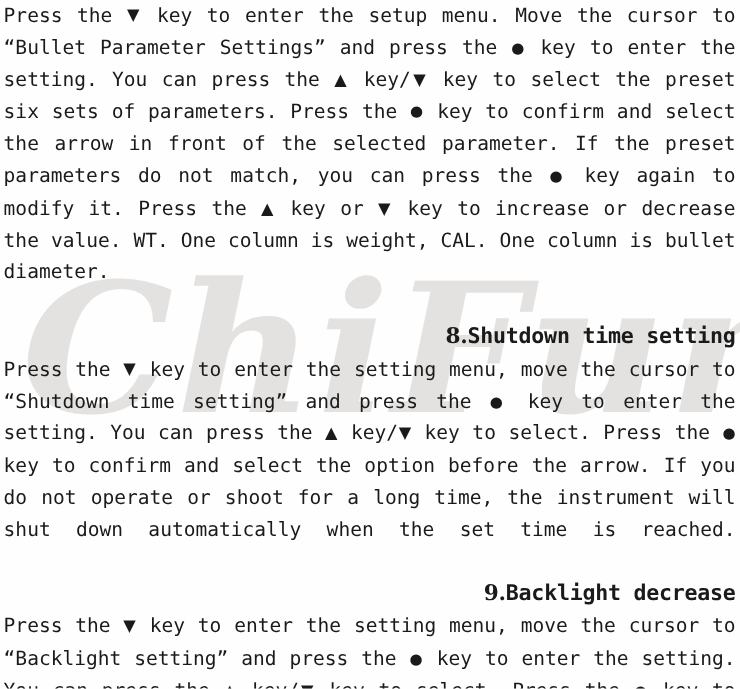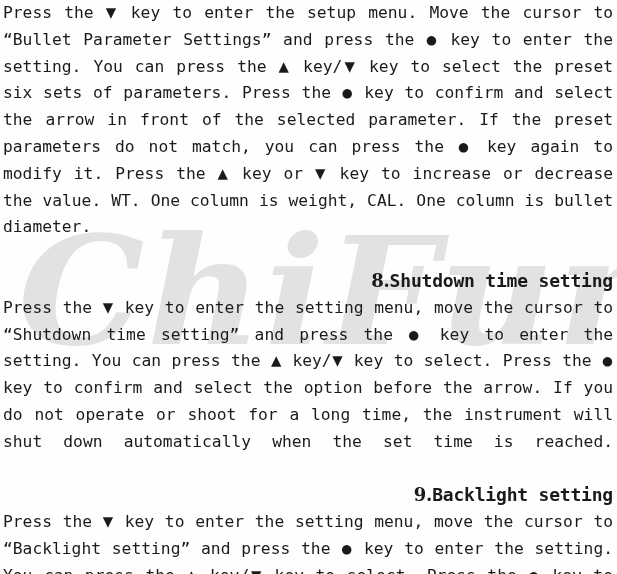--- a/index.html
+++ b/index.html
@@ -111,19 +111,19 @@
 
     <p class="para" id="p-intro">Press the <span class="glyph">▼</span> key to enter the setup menu. Move the cursor to “Bullet Parameter Settings”  and press the <span class="glyph dot">●</span> key to enter the setting. You can press the <span class="glyph">▲</span> key/<span class="glyph">▼</span> key to select the preset six sets of parameters. Press the <span class="glyph dot">●</span> key to confirm and select the arrow in front of the selected parameter. If the preset parameters do not match, you can press the <span class="glyph dot">●</span> key again to modify it. Press the <span class="glyph">▲</span> key or <span class="glyph">▼</span> key to increase or decrease the value. WT. One column is weight, CAL. One column is bullet diameter.</p>
 
     <h2 class="heading">
       <span class="num">8.</span><span>Shutdown time setting</span>
     </h2>
 
     <p class="para" id="p-shutdown">Press the <span class="glyph">▼</span> key to enter the setting menu, move the cursor to  “Shutdown time setting”  and press the <span class="glyph dot">●</span> key to enter the setting. You can press the <span class="glyph">▲</span> key/<span class="glyph">▼</span> key to select. Press the <span class="glyph dot">●</span> key to confirm and select the option before the arrow. If you do not operate or shoot for a long time, the instrument will shut down automatically when the set time is reached.</p>
 
     <h2 class="heading">
-      <span class="num">9.</span><span>Backlight setting</span>
+      <span class="num">9.</span><span>Backlight decrease</span>
     </h2>
 
     <p class="para" id="p-backlight">Press the <span class="glyph">▼</span> key to enter the setting menu, move the cursor to  “Backlight setting”  and press the <span class="glyph dot">●</span> key to enter the setting. You can press the <span class="glyph">▲</span> key/<span class="glyph">▼</span> key to select. Press the <span class="glyph dot">●</span> key to confirm and then select the option before the solid square display.</p>
 
   </div>
 </div>
 
 </body></html>

